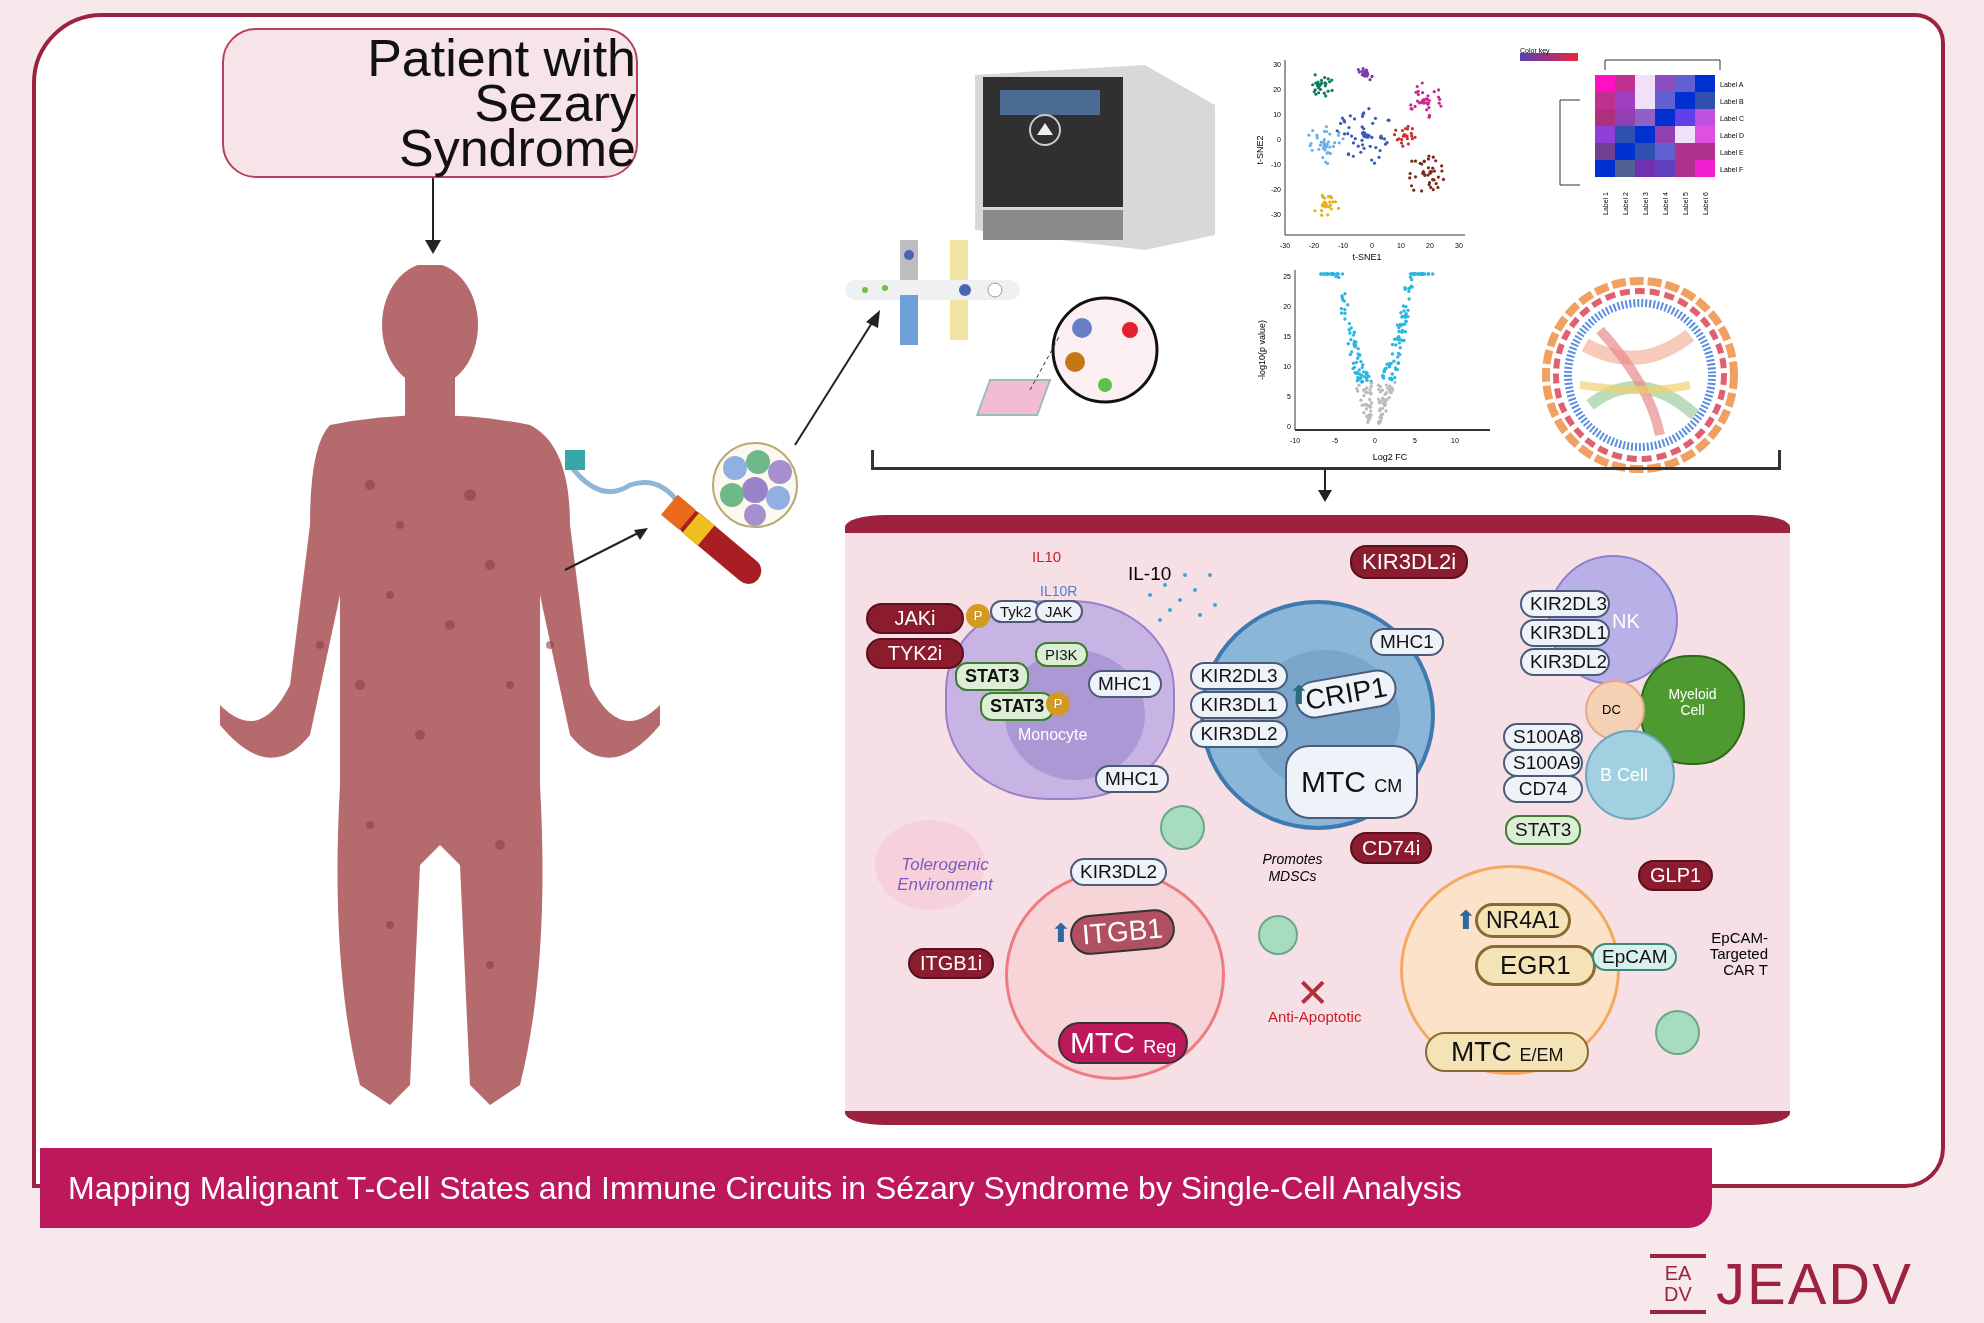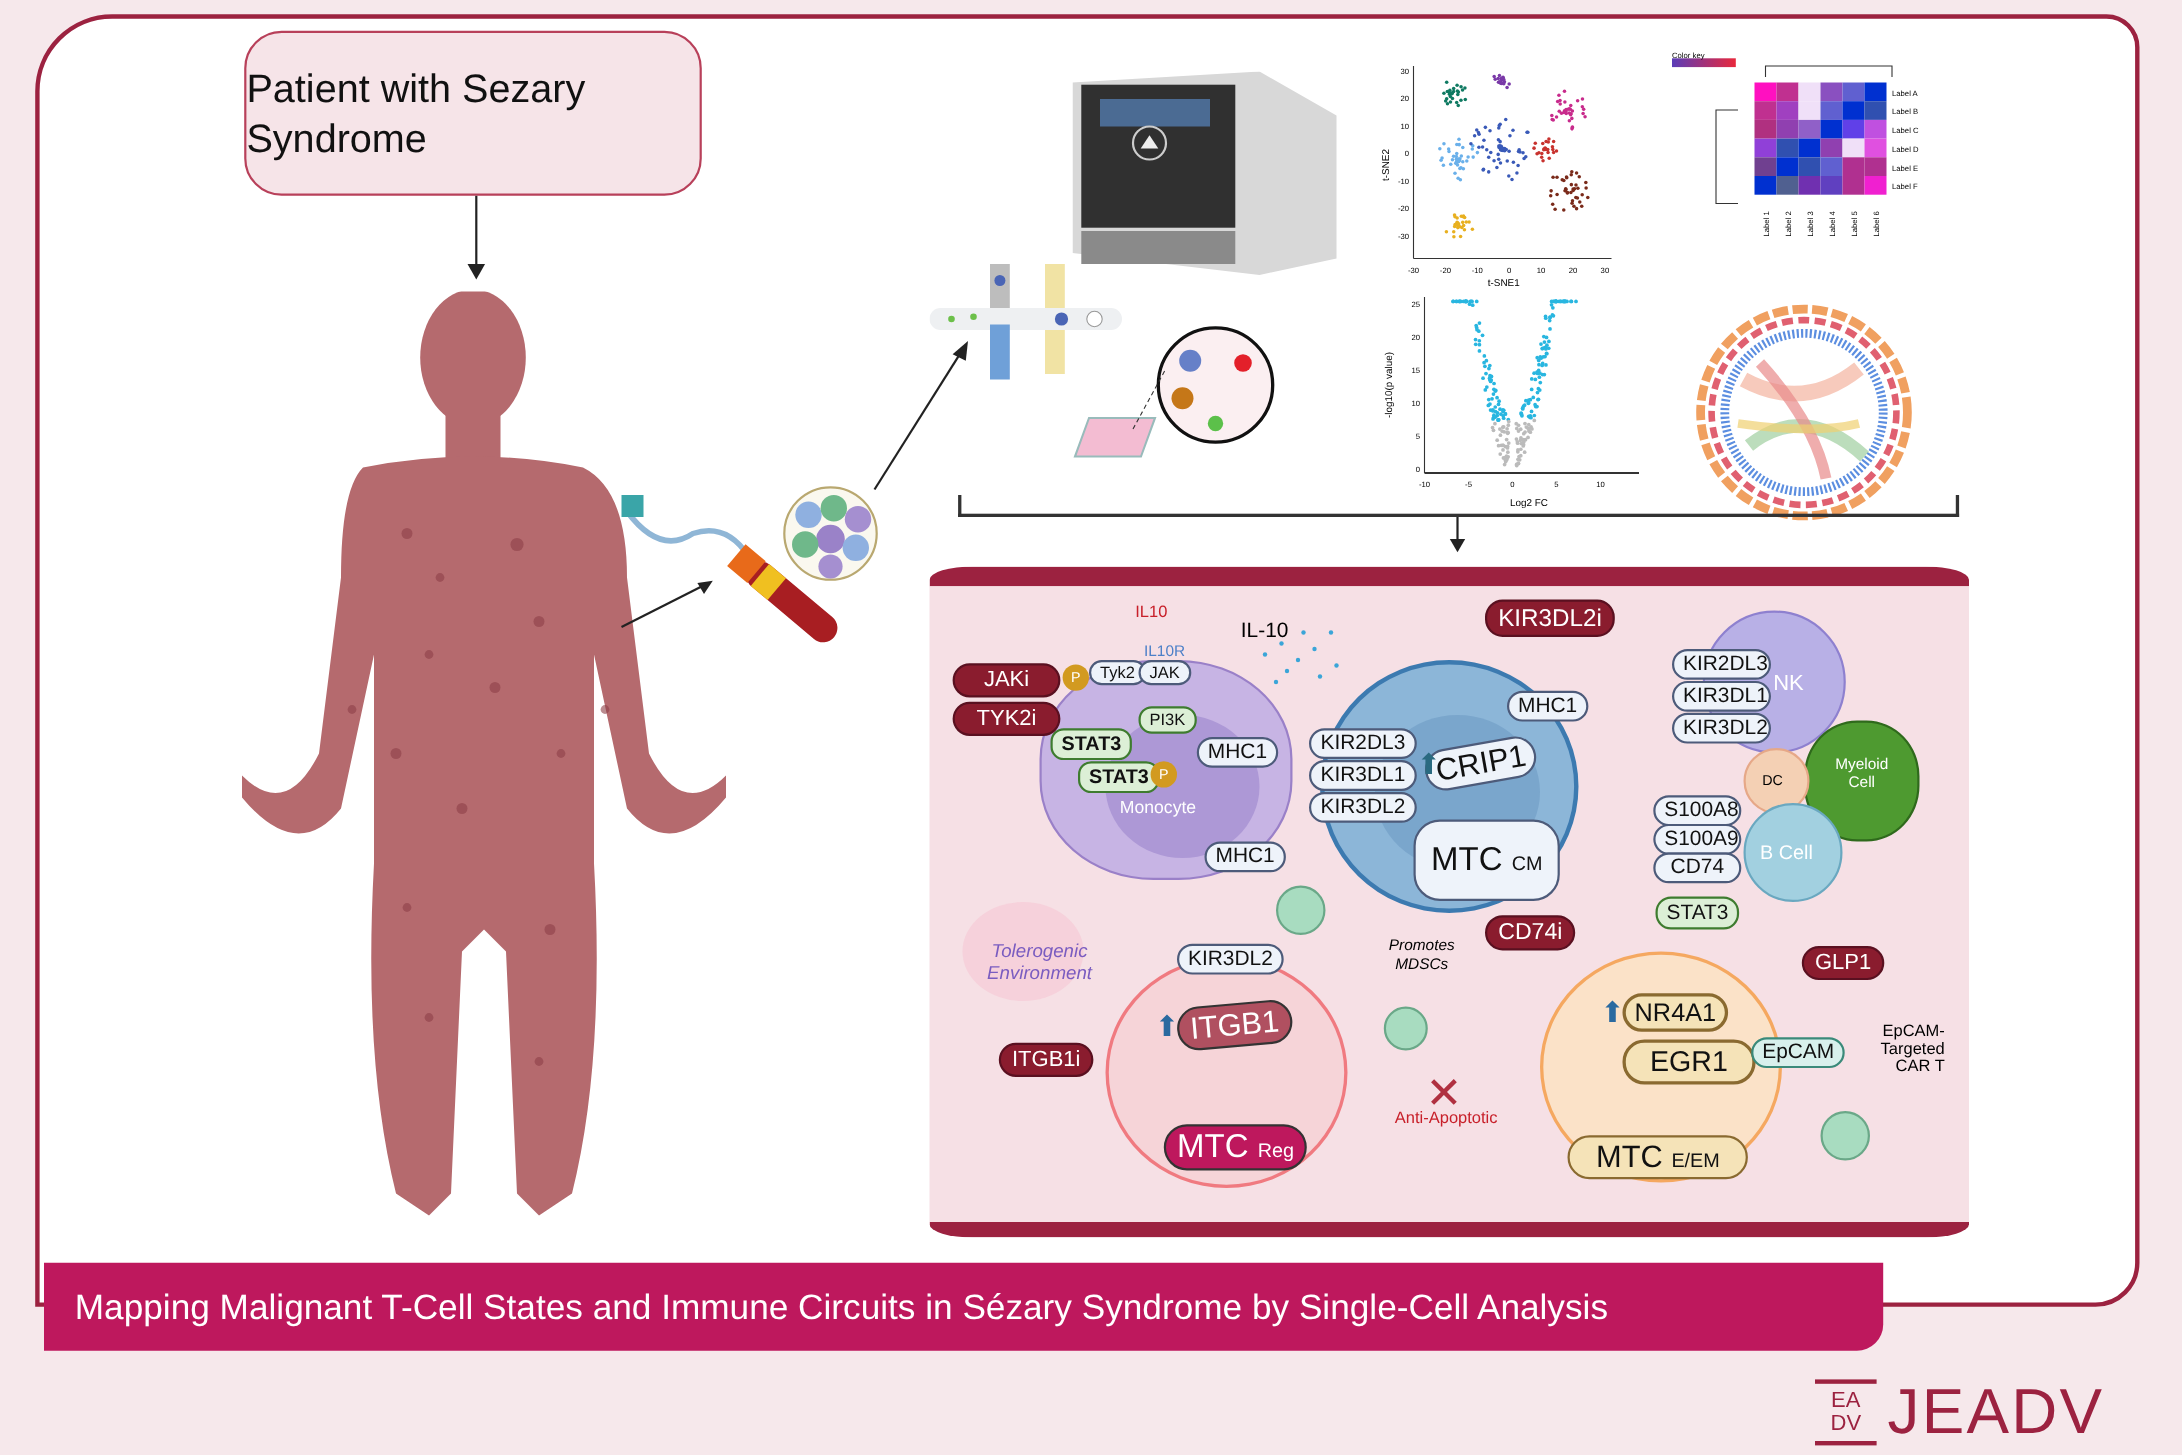--- a/index.html
+++ b/index.html
@@ -1,19 +1,19 @@
 <!DOCTYPE html>
 <html><head>
 <meta charset="utf-8">
 <style>
 *{box-sizing:border-box;margin:0;padding:0}
 body{width:1984px;height:1323px;background:#f6e8eb;font-family:"Liberation Sans",sans-serif;position:relative;overflow:hidden}
 .abs{position:absolute}
 #frame{left:32px;top:13px;width:1913px;height:1175px;background:#fff;border:4px solid #9c2240;border-radius:70px 30px 40px 0}
-#title-box{left:222px;top:28px;width:416px;height:150px;background:#f6e4e8;border:2px solid #b8405a;border-radius:34px;display:flex;align-items:center;justify-content:center;text-align:left;font-size:36px;line-height:45px;color:#111}
+#title-box{left:222px;top:28px;width:416px;height:150px;background:#f6e4e8;border:2px solid #b8405a;border-radius:34px;display:flex;align-items:center;justify-content:center;text-align:right;font-size:52px;line-height:45px;color:#111}
 .arrowline{background:#222}
 #banner{left:40px;top:1148px;width:1672px;height:80px;background:#be185d;border-radius:0 0 24px 0;color:#fff;font-size:32px;display:flex;align-items:center;padding-left:28px}
 #logo{left:1650px;top:1250px;display:flex;align-items:center;gap:10px;color:#9c2240}
 #logo .mark{width:56px;height:60px;border-top:4px solid #9c2240;border-bottom:4px solid #9c2240;font-size:20px;line-height:21px;text-align:center;display:flex;flex-direction:column;justify-content:center}
 #logo .word{font-size:58px;letter-spacing:2px}
 .pill-dark{position:absolute;background:#8a1c2e;color:#fff;border-radius:16px;font-size:20px;text-align:center;padding:2px 10px;border:2px solid #5a1020}
 .pill-light{position:absolute;background:#eef3fa;color:#111;border:2px solid #4d5b7a;border-radius:14px;font-size:19px;text-align:center;padding:1px 8px}
 .pill-green{position:absolute;background:#dcefd6;color:#111;border:2px solid #3e7c2f;border-radius:12px;font-weight:bold;font-size:18px;padding:2px 8px}
 .lbl{position:absolute;font-size:16px}
 #panel{left:845px;top:515px;width:945px;height:610px;background:#f6e0e5;border-top:18px solid #9c2240;border-bottom:14px solid #9c2240;border-radius:40px/12px}

